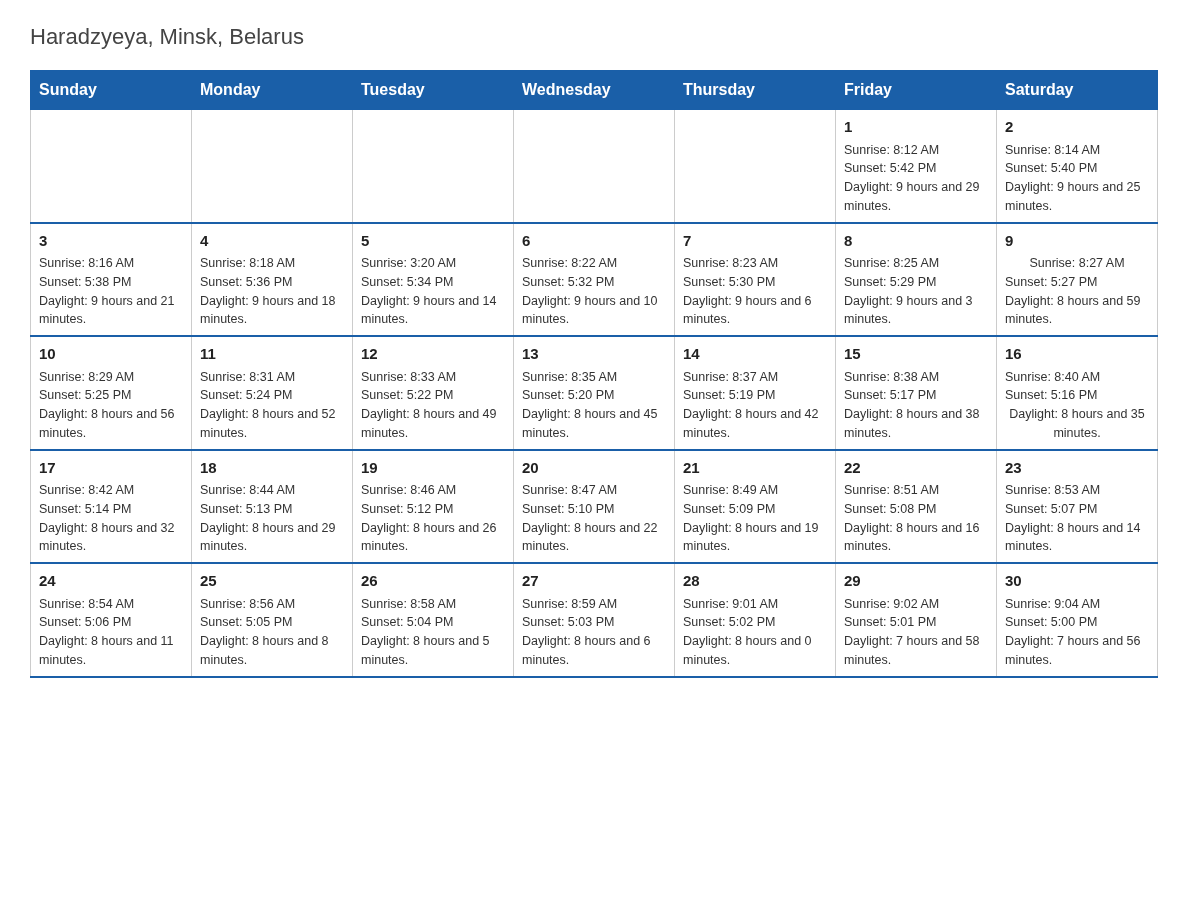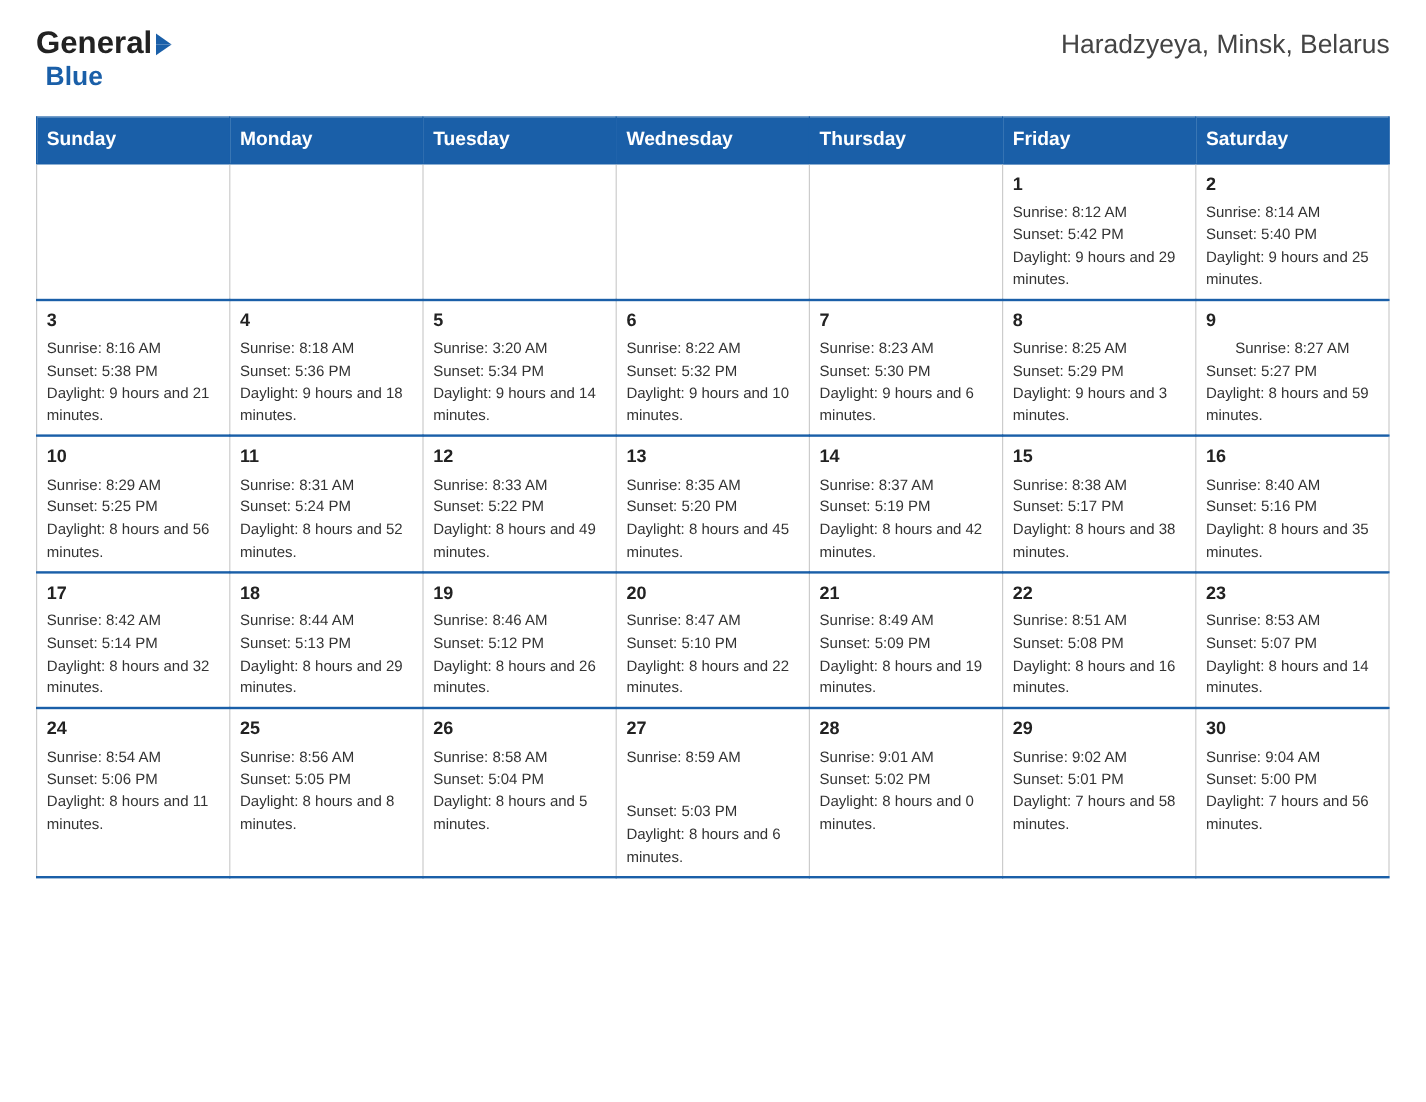--- a/index.html
+++ b/index.html
@@ -85,32 +85,20 @@
       border-bottom: 2px solid #1a5fa8;
     }
     tbody td.empty {
       background: #fff;
     }
   </style>
 </head>
 <body>
 
 <div class="header">
-  <div class="logo-wrapper">
-    <div class="logo-top-row">
-      <span class="logo-text-general">General</span>
-      <div style="display:flex; flex-direction:column; align-items:center; margin-left:3px; margin-top:2px;">
-        <div style="width:0; height:0; border-left:13px solid #1a5fa8; border-top:9px solid transparent; border-bottom:0px solid transparent; margin-bottom:0;"></div>
-        <div style="width:0; height:0; border-left:13px solid #1a5fa8; border-top:0px solid transparent; border-bottom:9px solid transparent;"></div>
-      </div>
-    </div>
-    <div style="margin-left:4px;">
-      <span class="logo-bottom">Blue</span>
-    </div>
-  </div>
   <div class="title-block">
     <div class="calendar-subtitle">Haradzyeya, Minsk, Belarus</div>
   </div>
 </div>
 
 <table>
   <thead>
     <tr>
 
     <th>Sunday</th>
@@ -221,21 +209,21 @@
         <td>
           <span class="day-number">15</span>
           <span style="display: block;">Sunrise: 8:38 AM</span>
           <span style="display: block;">Sunset: 5:17 PM</span>
           <span style="display: block;">Daylight: 8 hours and 38 minutes.</span>
         </td>
         <td>
           <span class="day-number">16</span>
           <span style="display: block;">Sunrise: 8:40 AM</span>
           <span style="display: block;">Sunset: 5:16 PM</span>
-          <span style="display: block;">Daylight: 8 hours and 35 minutes.</span>
+          <span style="display: block; text-align: center;">Daylight: 8 hours and 35 minutes.</span>
         </td>
       </tr>
       <tr>
         <td>
           <span class="day-number">17</span>
           <span style="display: block;">Sunrise: 8:42 AM</span>
           <span style="display: block;">Sunset: 5:14 PM</span>
           <span style="display: block;">Daylight: 8 hours and 32 minutes.</span>
         </td>
         <td>
@@ -290,21 +278,21 @@
         </td>
         <td>
           <span class="day-number">26</span>
           <span style="display: block;">Sunrise: 8:58 AM</span>
           <span style="display: block;">Sunset: 5:04 PM</span>
           <span style="display: block;">Daylight: 8 hours and 5 minutes.</span>
         </td>
         <td>
           <span class="day-number">27</span>
           <span style="display: block;">Sunrise: 8:59 AM</span>
-          <span style="display: block; margin-top: 27px;">Sunset: 5:03 PM</span>
+          <span style="display: block;">Sunset: 5:03 PM</span>
           <span style="display: block;">Daylight: 8 hours and 6 minutes.</span>
         </td>
         <td>
           <span class="day-number">28</span>
           <span style="display: block;">Sunrise: 9:01 AM</span>
           <span style="display: block;">Sunset: 5:02 PM</span>
           <span style="display: block;">Daylight: 8 hours and 0 minutes.</span>
         </td>
         <td>
           <span class="day-number">29</span>

